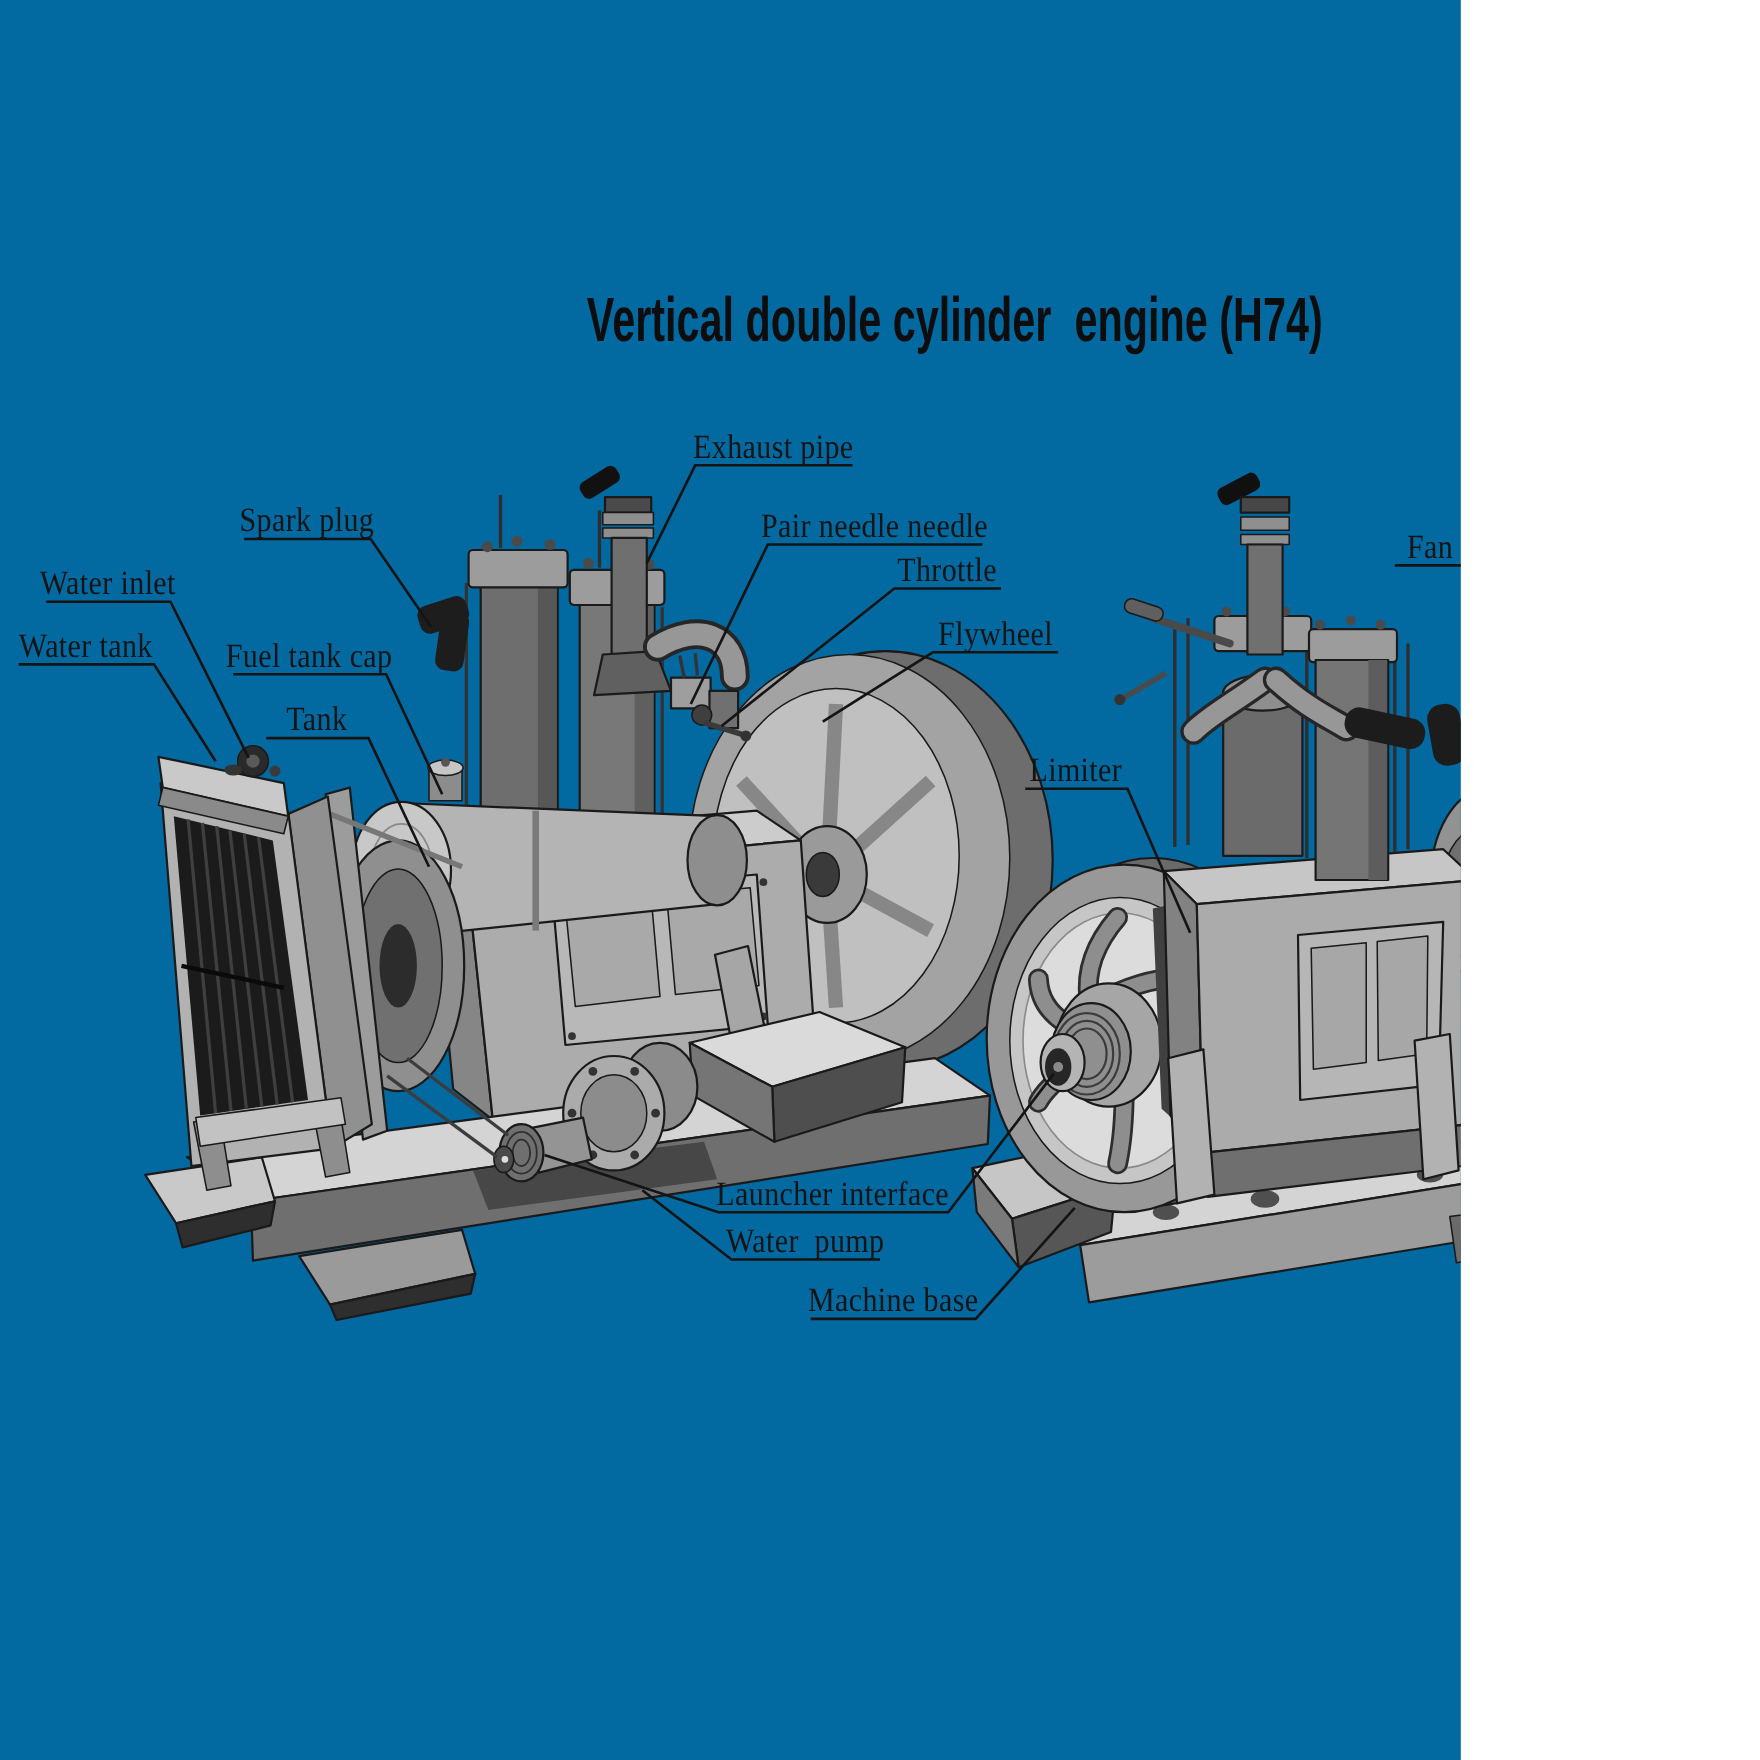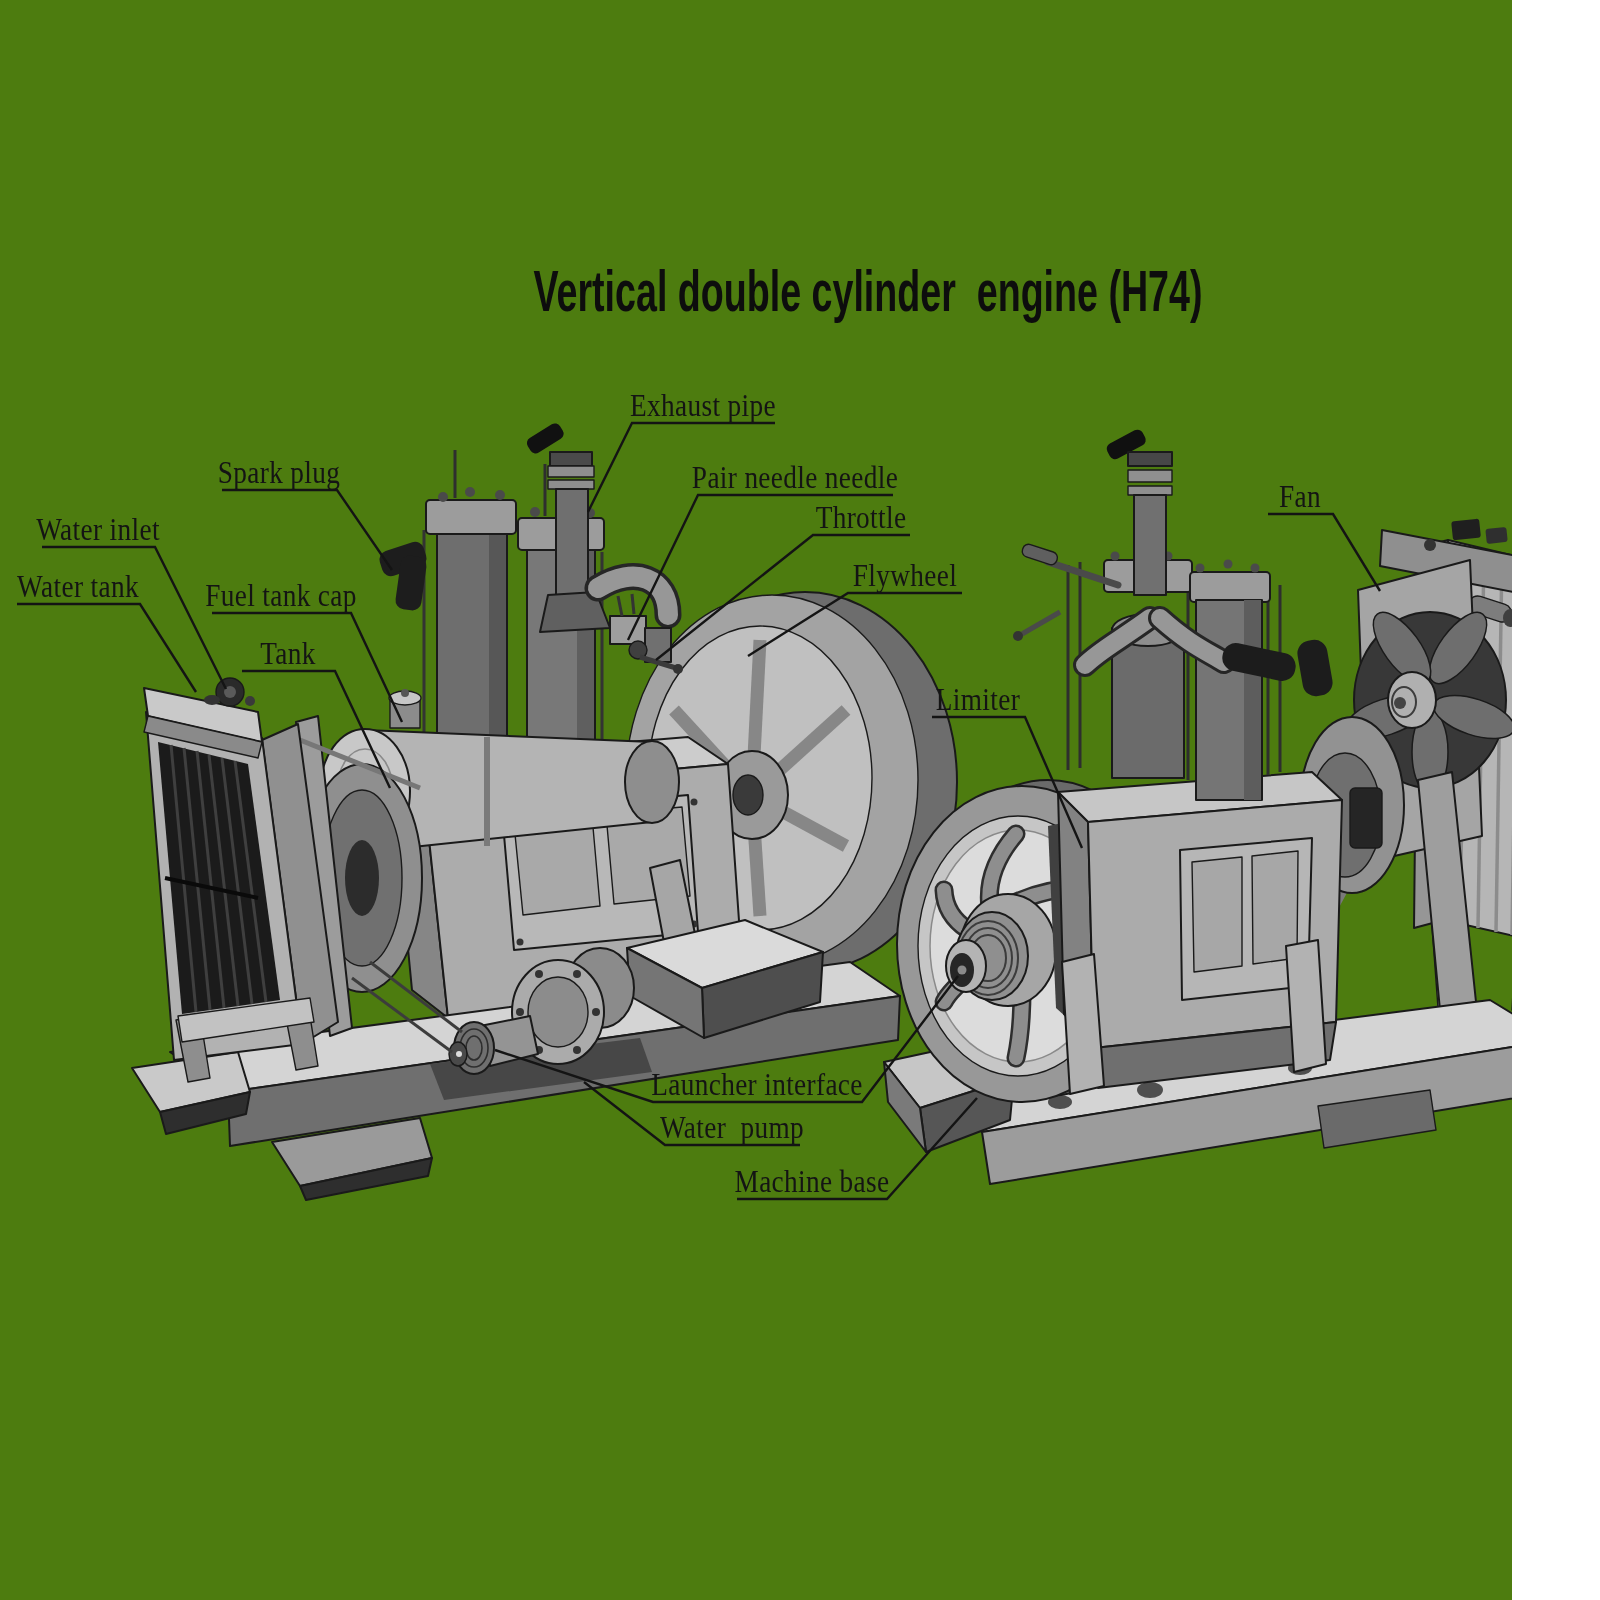--- a/index.html
+++ b/index.html
@@ -1,16 +1,16 @@
 <!DOCTYPE html>
 <html><head>
 <meta charset="utf-8">
 <style>
   html,body { margin:0; padding:0; background:#ffffff; }
-  .stage { position:relative; width:1512px; height:1600px; background:#4d7c0f; overflow:hidden;
+  .stage { position:relative; width:1328px; height:1600px; background:#0369a1; overflow:hidden;
            font-family:"Liberation Serif", serif; }
   .title { position:absolute; left:868px; top:258px; font-family:"Liberation Sans", sans-serif;
            font-weight:bold; font-size:57px; color:#0d0d0d; white-space:pre;
            transform:translateX(-50%) scaleX(0.66); transform-origin:center top; }
   .lbl   { position:absolute; font-size:31px; color:#141414; white-space:pre;
            transform:translateX(-50%) scaleX(0.88); transform-origin:center top;
            letter-spacing:0.4px; }
   svg.canvas { position:absolute; left:0; top:0; }
   .o  { stroke:#1a1a1a; stroke-width:2; stroke-linejoin:round; }
   .o1 { stroke:#1a1a1a; stroke-width:1.4; stroke-linejoin:round; }

